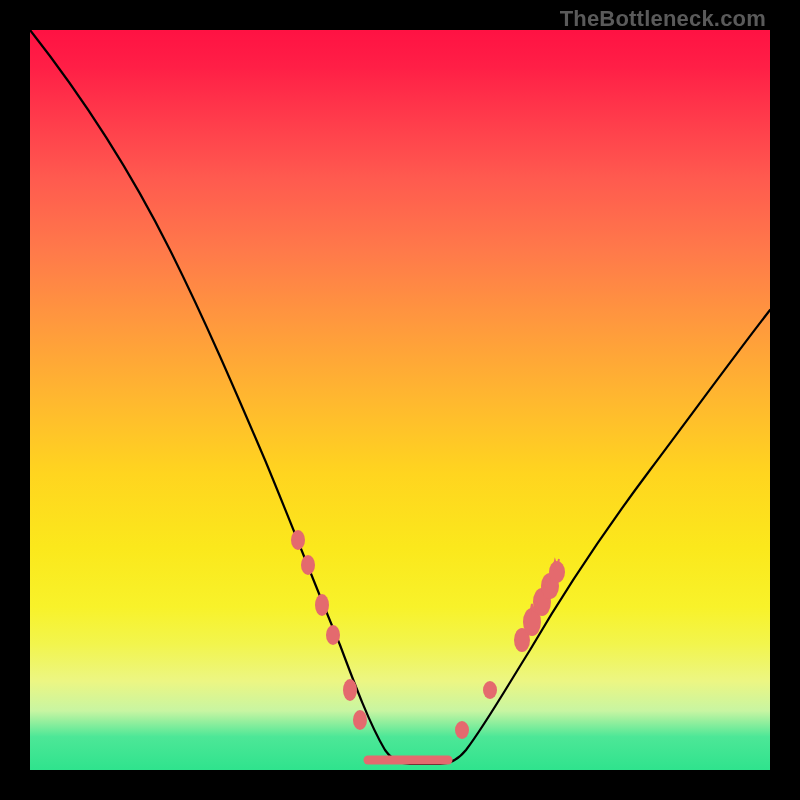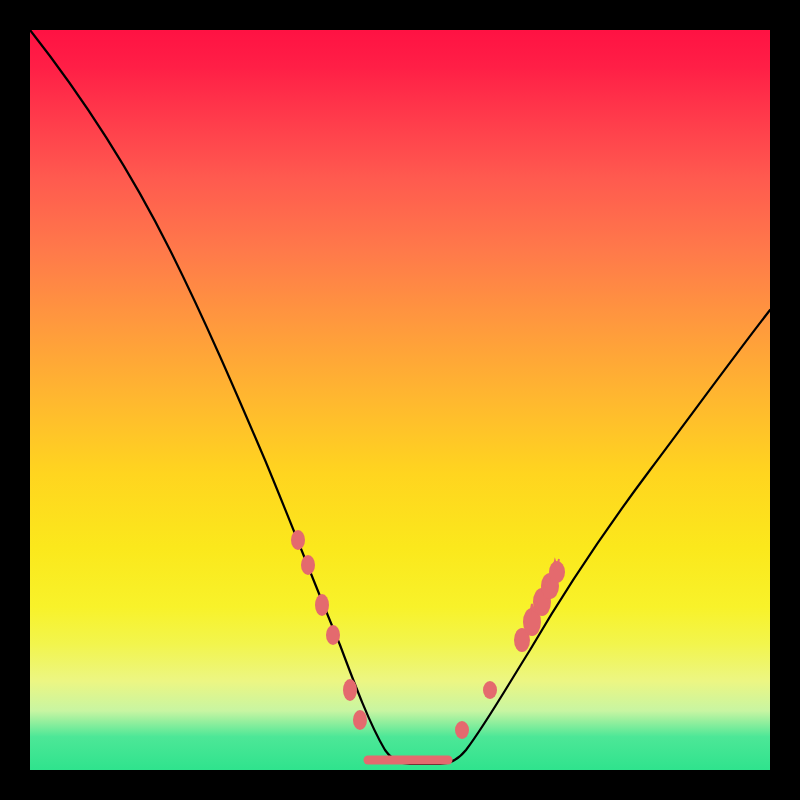--- a/index.html
+++ b/index.html
@@ -81,20 +81,21 @@
   .jag {
     stroke: #e46a6e;
     stroke-width: 2;
     fill: none;
   }
 </style>
 </head>
 <body>
 
 <div class="frame">
+  <div class="watermark">TheBottleneck.com</div>
 
   <div class="plot-area">
     <svg class="curve" viewBox="0 0 740 740">
 
       <path class="curve-path" d="M 0 0
                C  55  70,  100 140,  140 220
                C  175 290,  205 360,  235 430
                C  260 490,  285 555,  310 615
                C  325 655,  340 695,  355 720
                C  362 730,  370 734,  380 734

